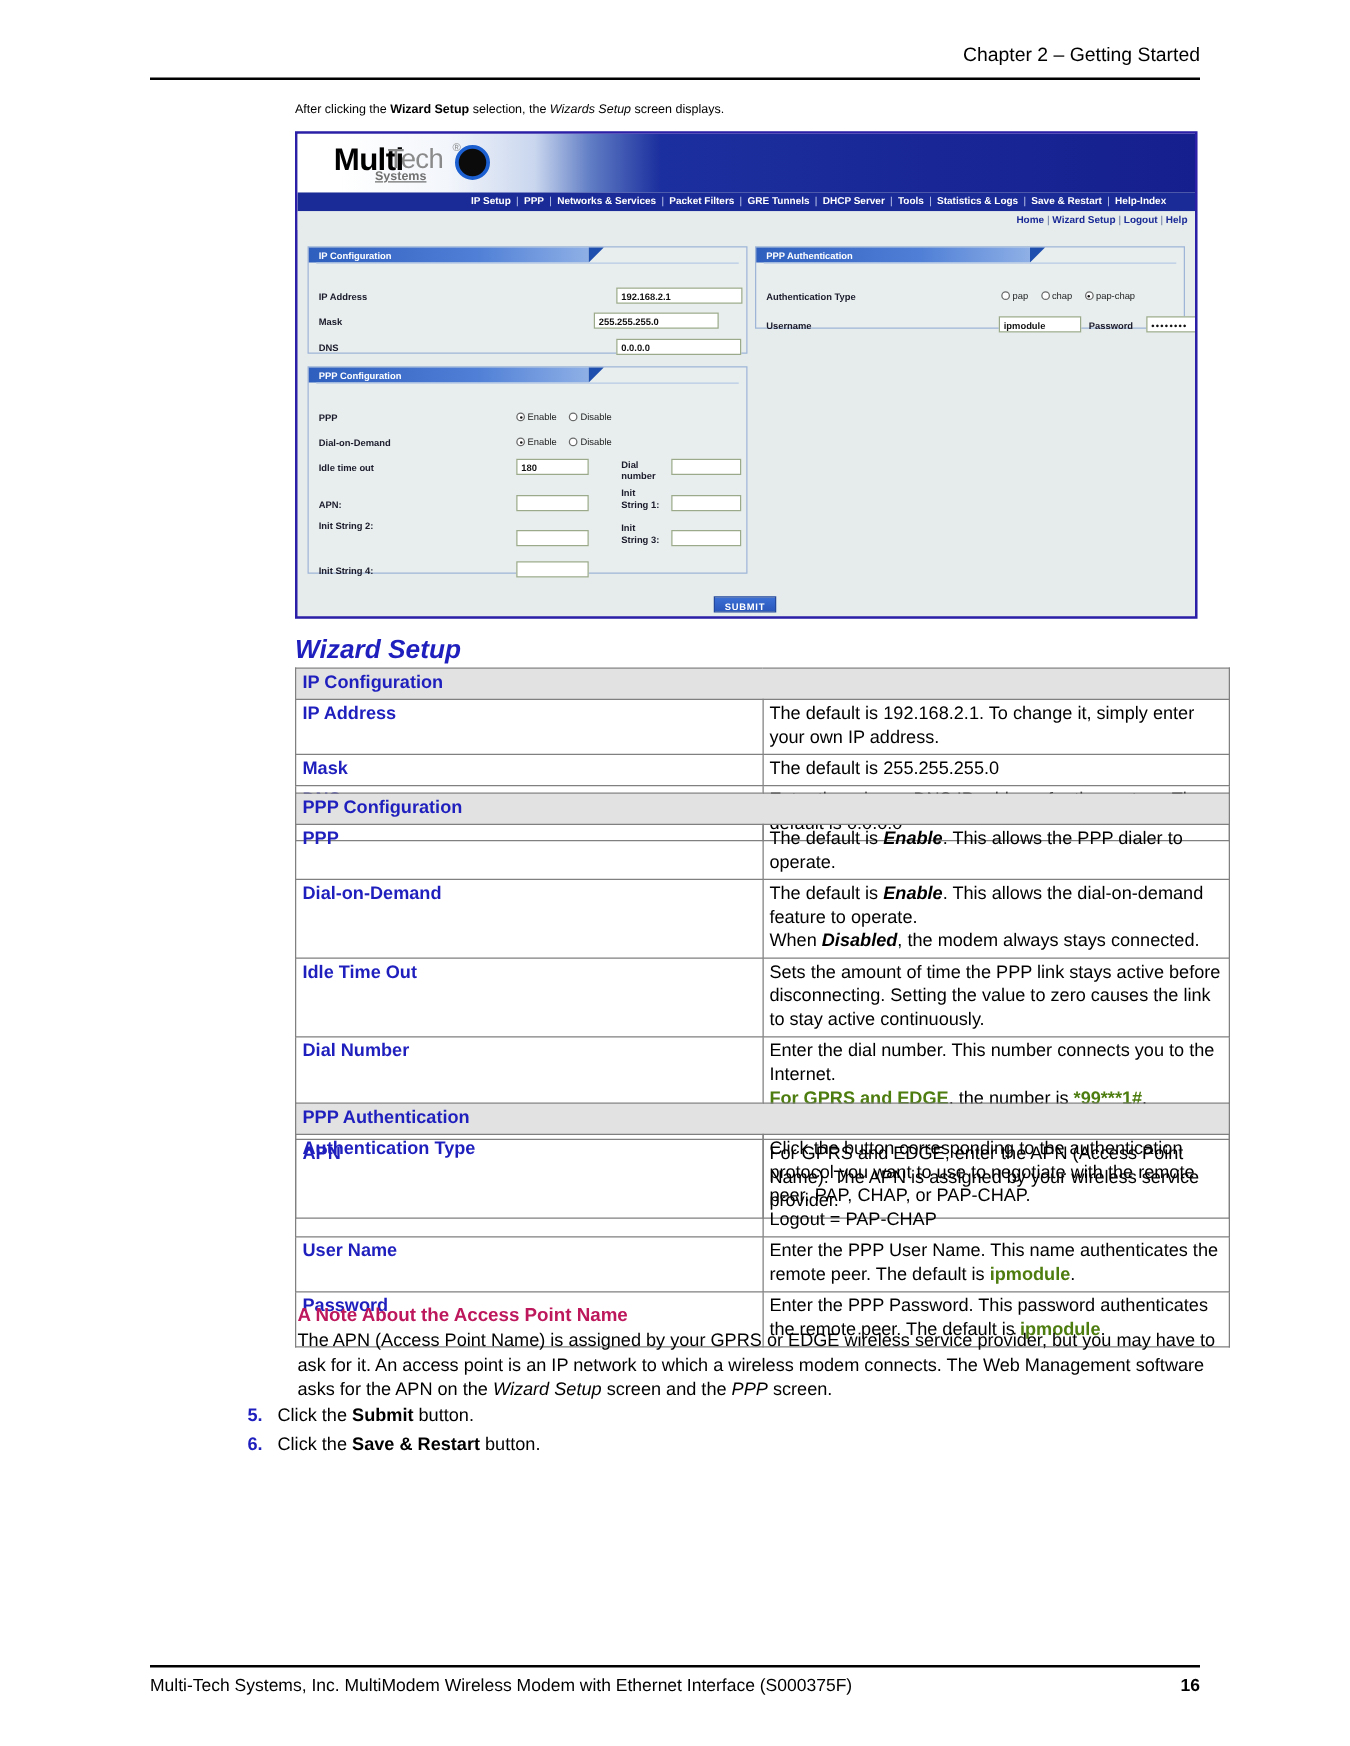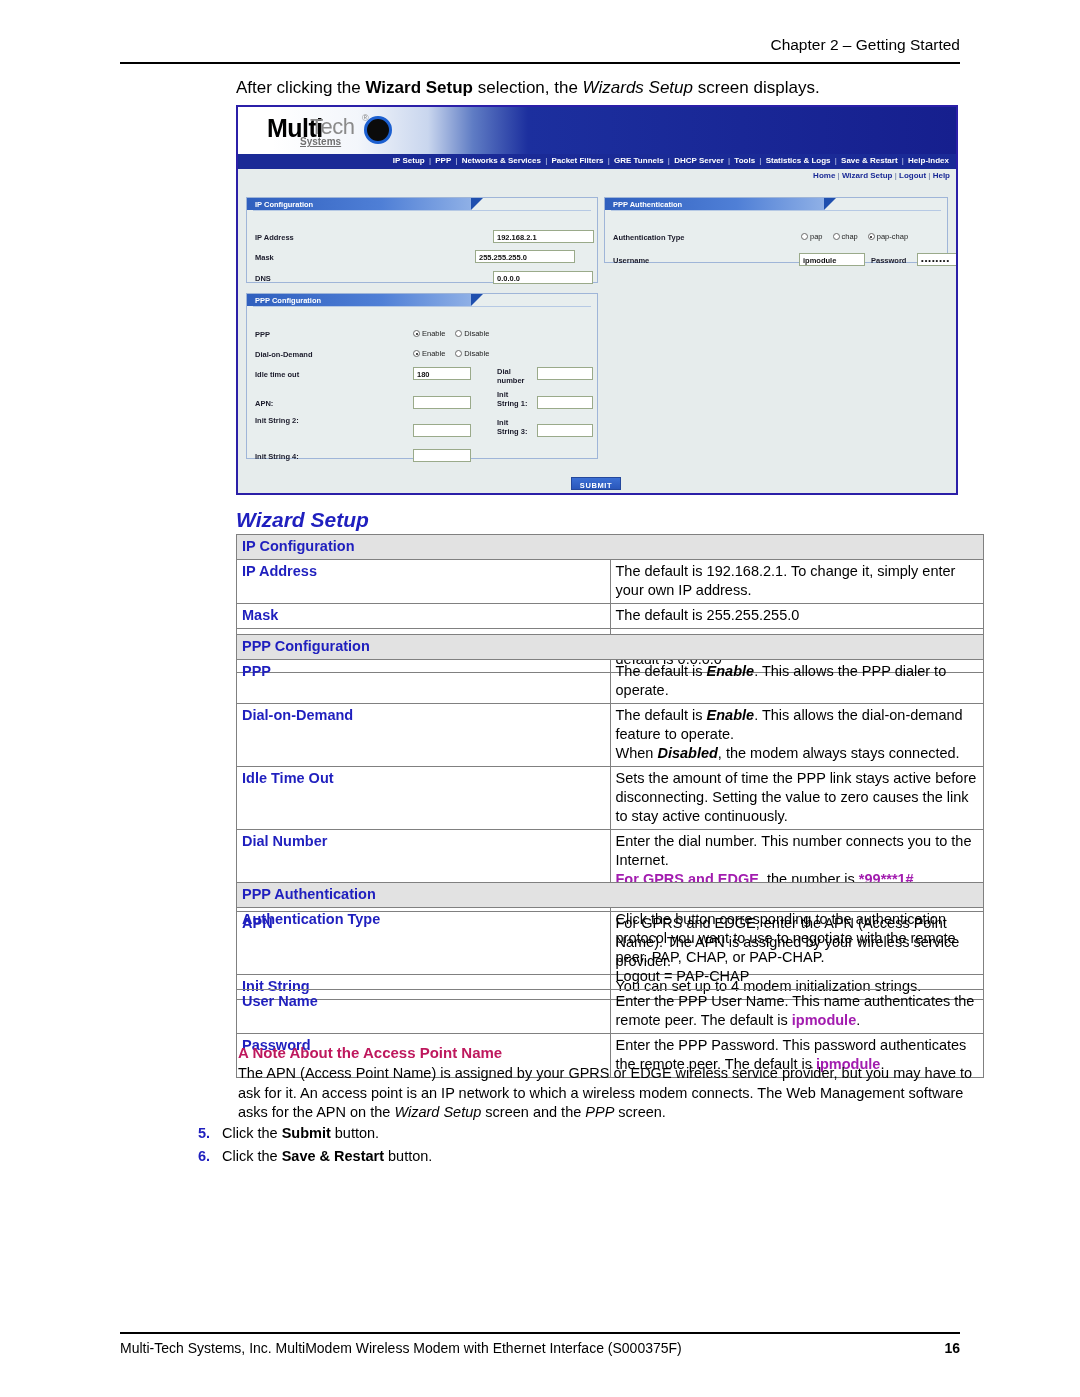--- a/index.html
+++ b/index.html
@@ -41,21 +41,21 @@
     height: 2px;
     background: #000000;
   }
 
   
   .intro {
     position: absolute;
     left: 236px;
     top: 78px;
     width: 740px;
-    font-size: 17px;
+    font-size: 10px;
     line-height: 20px;
   }
   .intro b { font-weight: bold; }
   .intro i { font-style: italic; }
 
   
   .shot {
     position: absolute;
     left: 236px;
     top: 105px;
@@ -128,21 +128,21 @@
   .navbar {
     position: absolute;
     left: 0; top: 47px;
     width: 100%;
     height: 15px;
     background: #1a2a96;
     color: #ffffff;
     font-size: 8px;
     font-weight: bold;
     text-align: right;
-    padding-right: 6px;
+    padding-right: 22px;
     padding-top: 2px;
     box-sizing: border-box;
     white-space: nowrap;
   }
   .navbar span { margin: 0 1px; }
   .navbar .sep { color: #c8d2f0; font-weight: normal; }
 
   .subnav {
     position: absolute;
     left: 0; top: 62px;
@@ -286,21 +286,21 @@
   .dtable td.k {
     width: 133px;
     color: #1f1fbe;
     font-weight: bold;
   }
   .dtable tr.sec td {
     background: #e2e2e2;
     color: #1f1fbe;
     font-weight: bold;
   }
-  .dtable td b { font-weight: bold; color: #a21caf; margin-top: 20px; }
+  .dtable td b { font-weight: bold; color: #4d7c0f; margin-top: 20px; }
   .dtable td .bi { font-weight: bold; font-style: italic; }
 
   
   .note-title {
     position: absolute;
     left: 238px;
     top: 1044px;
     font-size: 15px;
     font-weight: bold;
     color: #be185d;
@@ -503,24 +503,20 @@
       <td>Sets the amount of time the PPP link stays active before disconnecting. Setting the value to zero causes the link to stay active continuously.</td>
     </tr>
     <tr>
       <td class="k">Dial Number</td>
       <td><span>Enter the dial number. This number connects you to the Internet.</span><br><b>For GPRS and EDGE</b><span>, the number is </span><b>*99***1#</b><span>.</span><br><b>For CDMA</b><span>, the number is </span><b>#777</b></td>
     </tr>
     <tr>
       <td class="k">APN</td>
       <td>For GPRS and EDGE, enter the APN (Access Point Name). The APN is assigned by your wireless service provider.</td>
     </tr>
-    <tr>
-      <td class="k">Init String</td>
-      <td>You can set up to 4 modem initialization strings.</td>
-    </tr>
   </tbody>
     </table>
 
   <table class="dtable" style="top:882px;">
     <tbody>
         <tr class="sec">
       <td colspan="2">PPP Authentication</td>
     </tr>
     <tr>
       <td class="k">Authentication Type</td>

